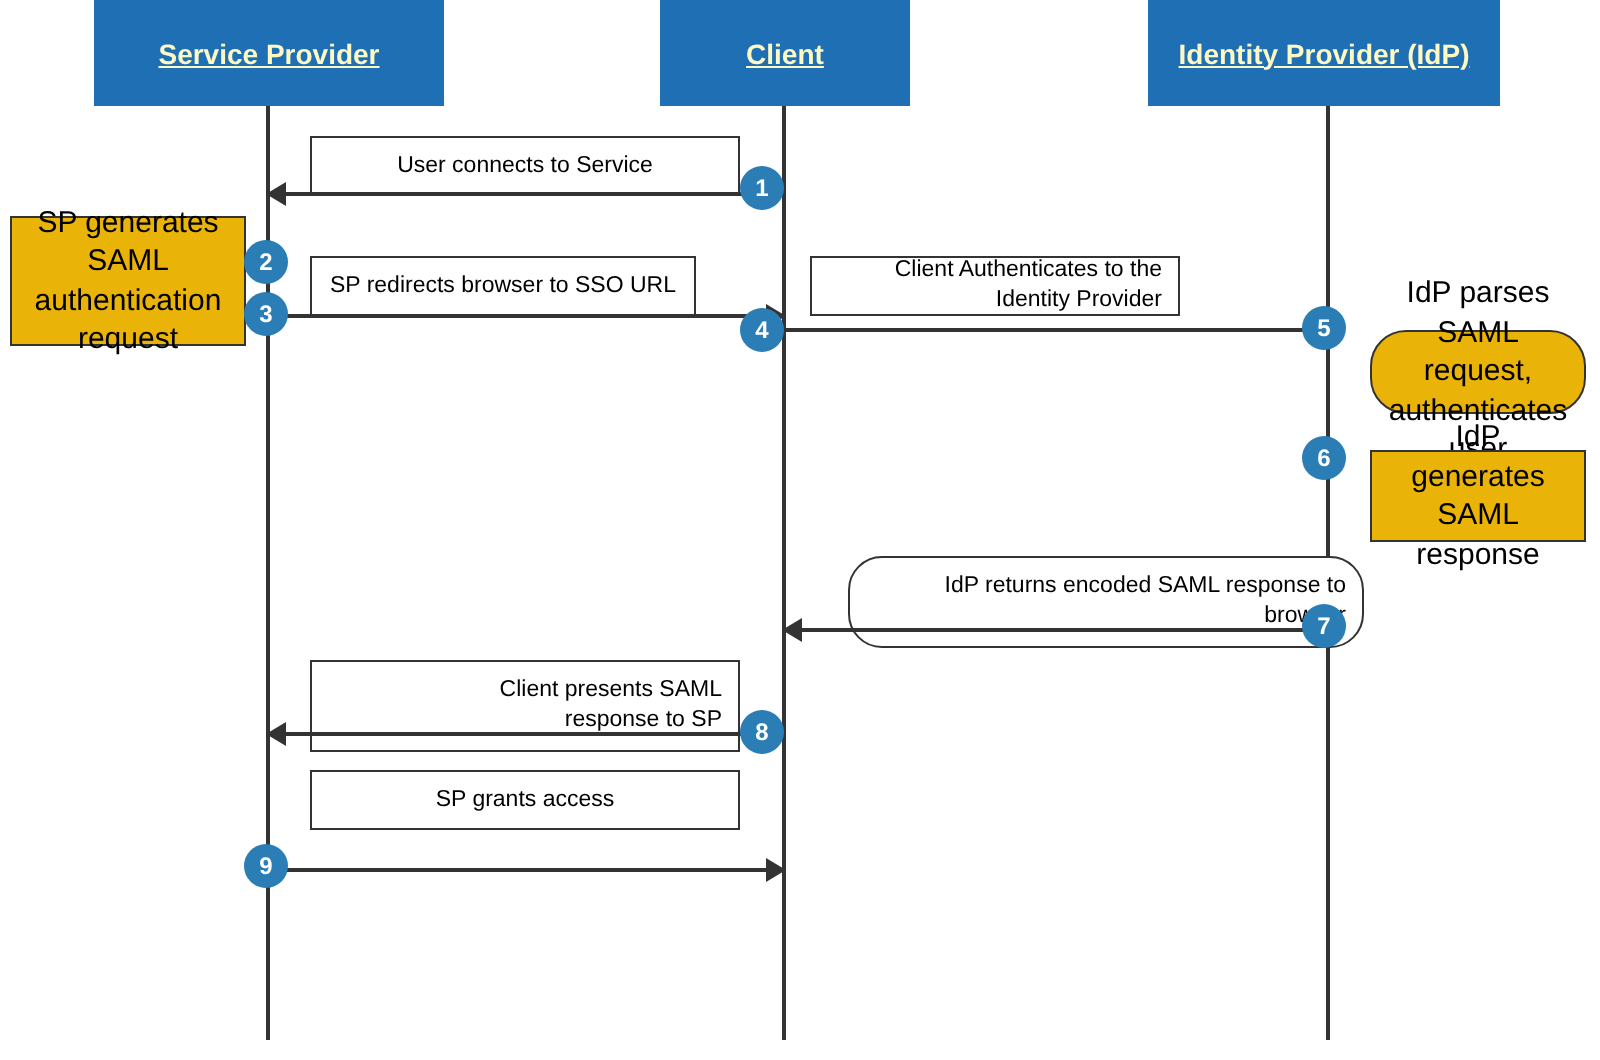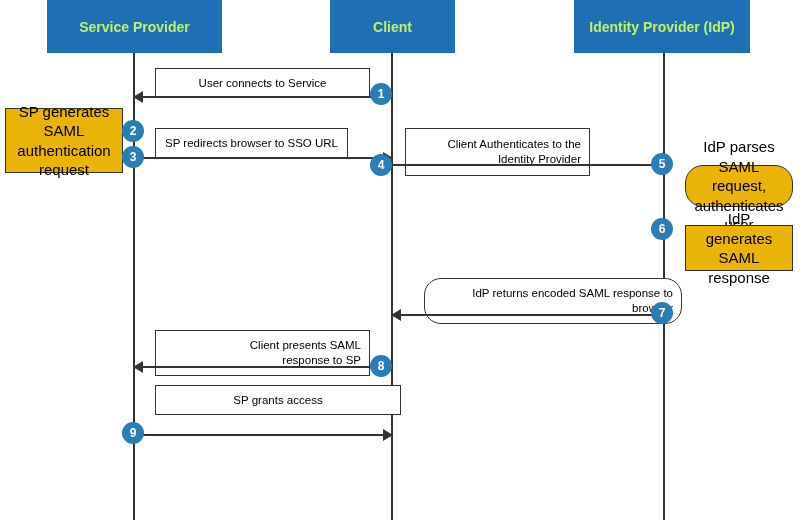--- a/index.html
+++ b/index.html
@@ -17,28 +17,29 @@
       position: relative;
       width: 800px;
       height: 530px;
     }
 
     
     .actor-header {
       position: absolute;
       top: 0;
       background: #1f6fb5;
-      color: #bef264;
+      color: #fef9c3;
       font-weight: bold;
       font-size: 14px;
       text-align: center;
       padding: 8px 10px;
       display: flex;
       align-items: center;
       justify-content: center;
+      text-decoration: underline;
     }
 
     
     .lifeline {
       position: absolute;
       top: 53px;
       width: 2px;
       background: #333;
       bottom: 10px;
     }
@@ -148,21 +149,21 @@
   </div>
 
   <div class="step-circle" style="left: 122px; top: 120px;">2</div>
 
   <div class="msg-box" style="left: 155px; top: 128px; width: 193px; height: 30px;">
     <span>SP redirects browser to SSO URL</span>
   </div>
 
   <div class="arrow-line" style="left: 134px; top: 157px; width: 258px;"></div>
 
-  <div class="msg-box" style="left: 405px; top: 128px; width: 185px; height: 48px;">
+  <div class="msg-box" style="left: 405px; top: 128px; width: 185px; height: 30px;">
     <span>Client Authenticates to the Identity Provider</span>
   </div>
 
   <div class="arrow-line" style="left: 392px; top: 164px; width: 272px;"></div>
 
   <div class="step-circle" style="left: 122px; top: 146px;">3</div>
 
   <div class="step-circle" style="left: 370px; top: 154px;">4</div>
 
   <div class="note-box" style="left: 685px; top: 165px; width: 108px; height: 42px; border-radius: 18px;">
@@ -186,21 +187,21 @@
   <div class="step-circle" style="left: 651px; top: 302px;">7</div>
 
   <div class="msg-box" style="left: 155px; top: 330px; width: 215px; height: 46px; padding-left: 44px;">
     <span>Client presents SAML response to SP</span>
   </div>
 
   <div class="arrow-line arrow-line-left" style="left: 134px; top: 366px; width: 258px;"></div>
 
   <div class="step-circle" style="left: 370px; top: 355px;">8</div>
 
-  <div class="msg-box" style="left: 155px; top: 385px; width: 246px; height: 30px;">
+  <div class="msg-box" style="left: 155px; top: 385px; width: 215px; height: 30px;">
     <span>SP grants access</span>
   </div>
 
   <div class="arrow-line" style="left: 134px; top: 434px; width: 258px;"></div>
 
   <div class="step-circle" style="left: 122px; top: 422px;">9</div>
 
 </div>
 
 </body></html>

